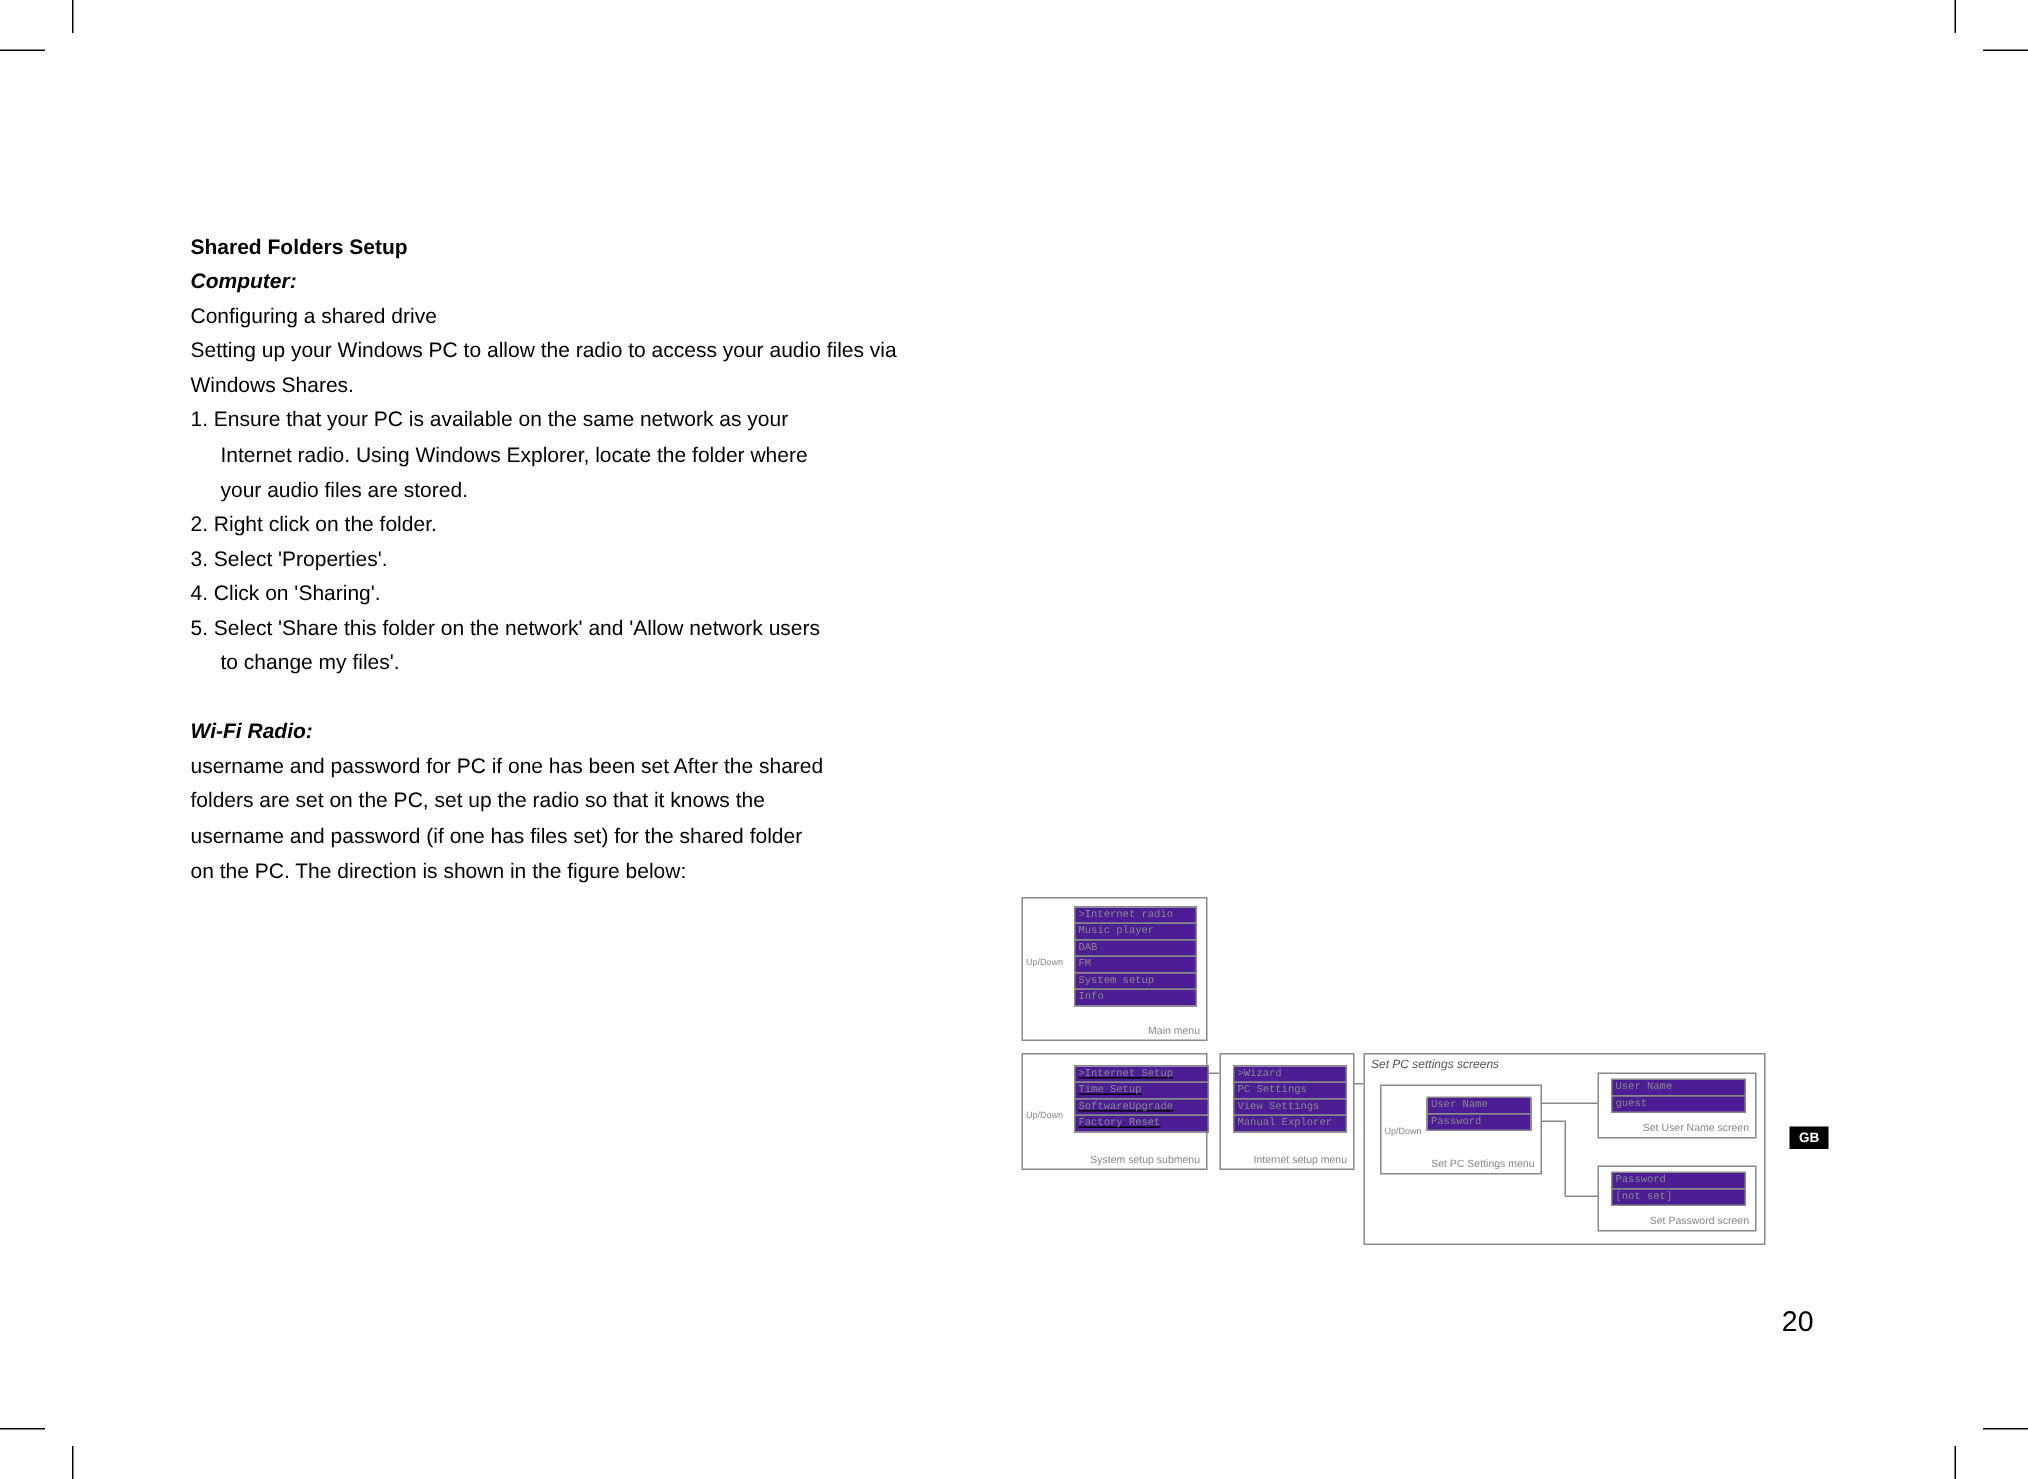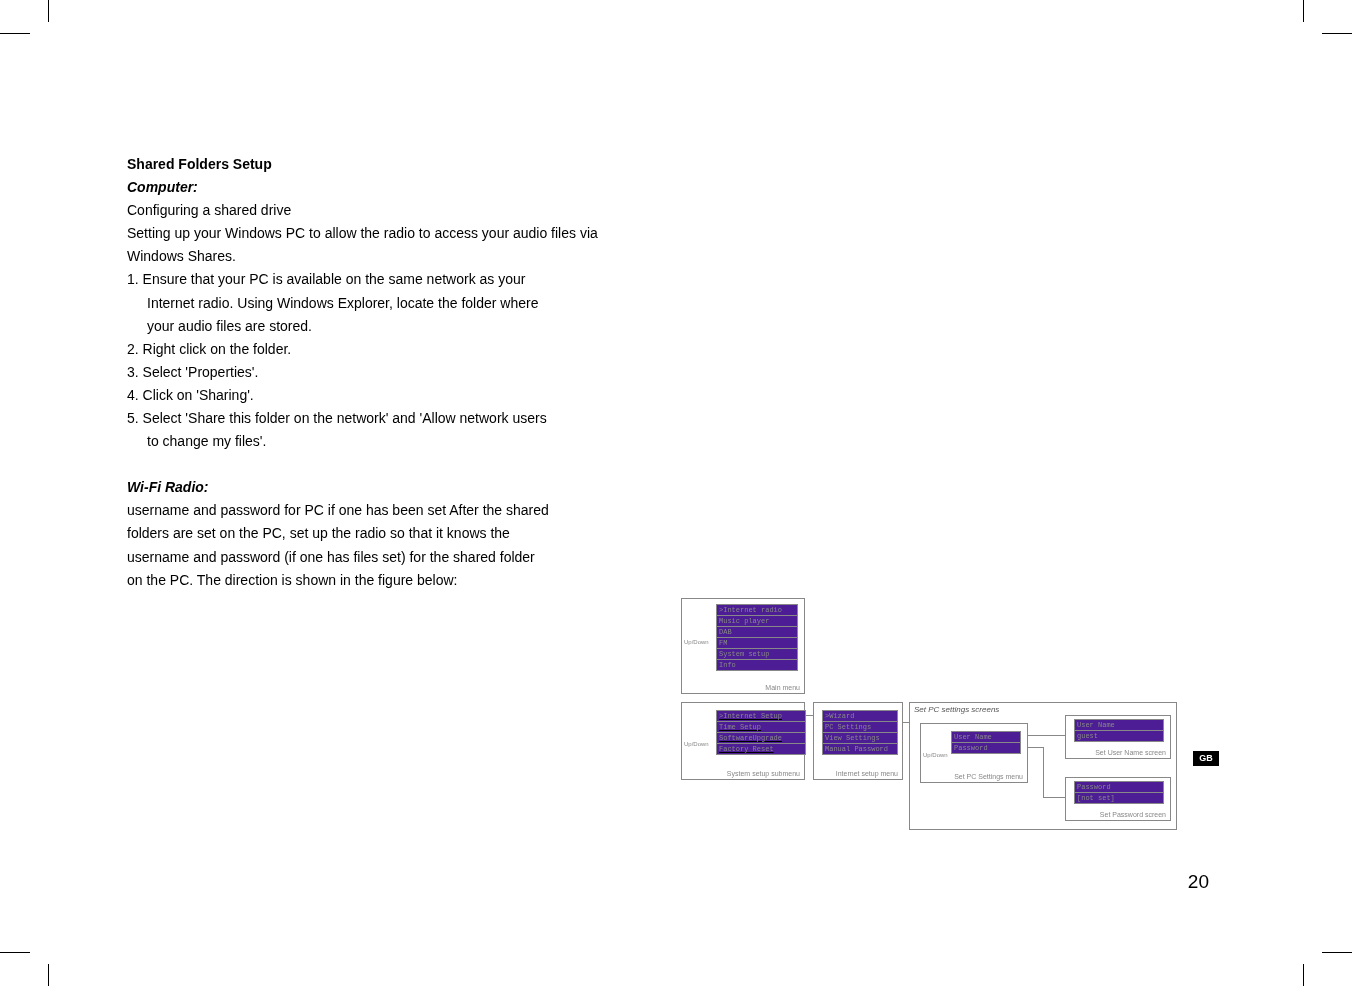--- a/index.html
+++ b/index.html
@@ -156,21 +156,21 @@
       <div class="menu-item">Factory Reset</div>
     </div>
     <div class="title-text" style="right:4px; bottom:2px;">System setup submenu</div>
   </div>
 
   <div class="box" style="left:136px; top:104px; width:90px; height:78px;">
     <div class="menu-box" style="left:8px; top:8px; width:76px;">
       <div class="menu-item">&gt;Wizard</div>
       <div class="menu-item">PC Settings</div>
       <div class="menu-item">View Settings</div>
-      <div class="menu-item">Manual Password</div>
+      <div class="menu-item">Manual Explorer</div>
     </div>
     <div class="title-text" style="right:4px; bottom:2px;">Internet setup menu</div>
   </div>
 
   <div class="box" style="left:232px; top:104px; width:268px; height:128px;">
     <div class="title-text" style="left:4px; top:2px; font-size:8px; color:#555;font-style:italic;">Set PC settings screens</div>
 
     <div class="box" style="left:10px; top:20px; width:108px; height:60px;">
       <div class="upd" style="left:2px; top:28px;">Up/Down</div>
       <div class="menu-box" style="left:30px; top:8px; width:70px;">

